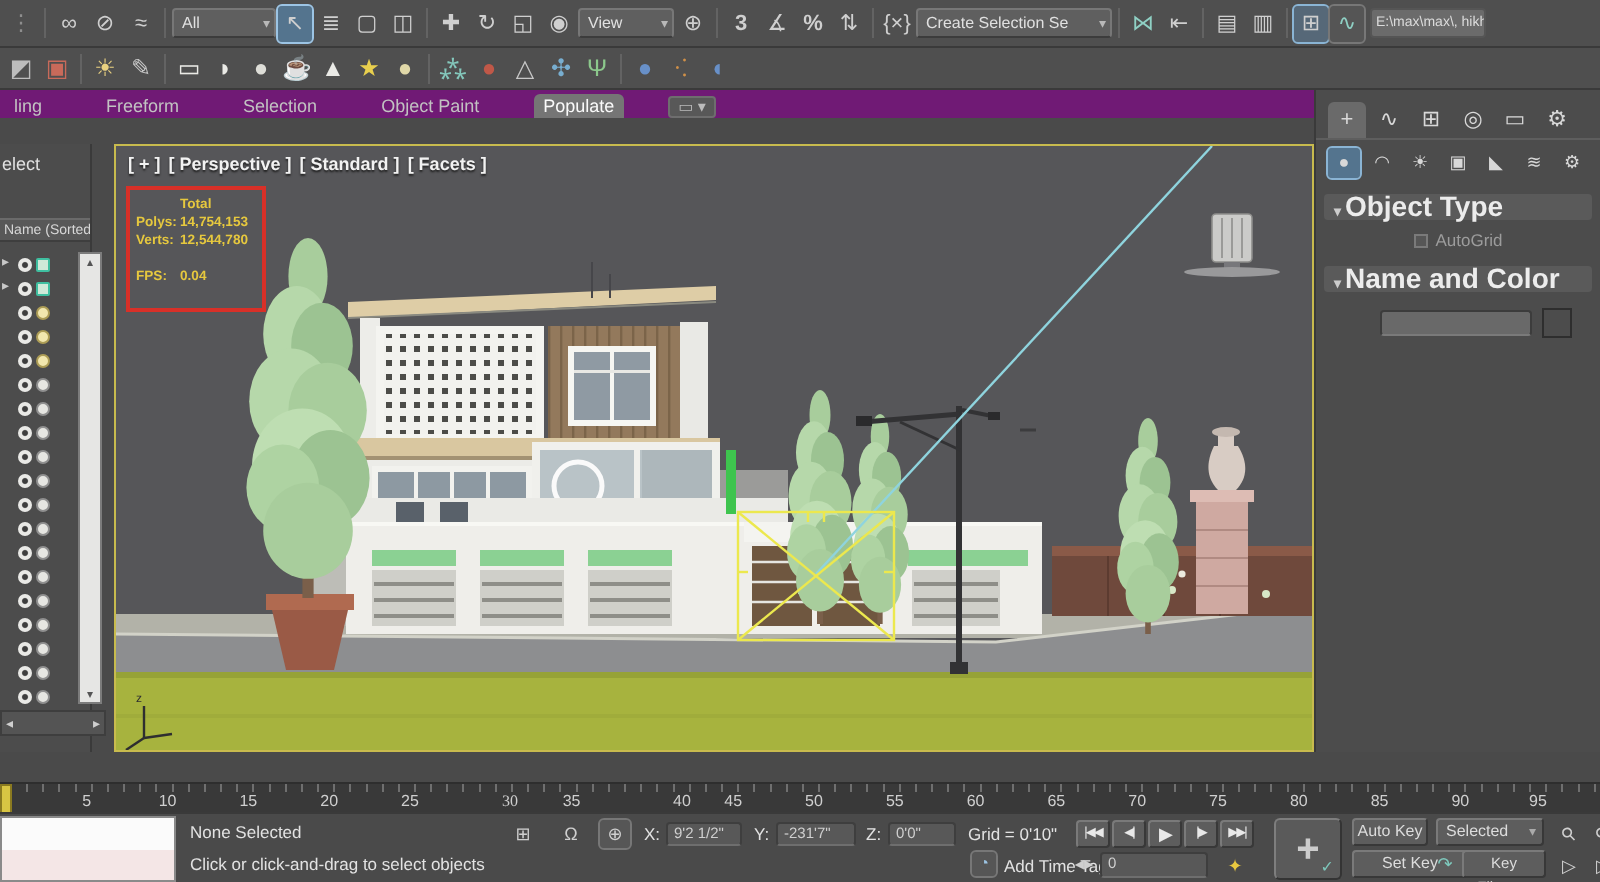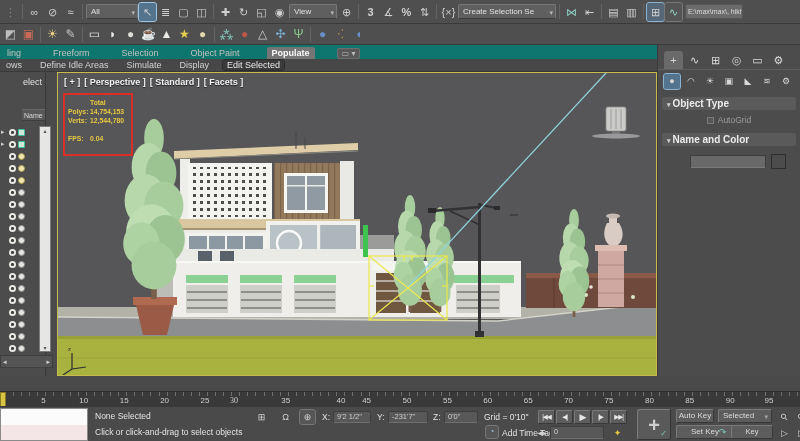--- a/index.html
+++ b/index.html
@@ -21,34 +21,34 @@
   .tb-icon.framed2{background:#555;outline:1px solid #777;}
   .sep{width:1px;height:15px;background:#383838;border-right:1px solid #636363;margin:0 2px;flex:none;}
   .tb-dd{height:15px;background:#5f5f5f;border:1px solid #777;border-bottom-color:#3c3c3c;border-radius:2px;
          color:#e0e0e0;font-size:8px;line-height:13px;padding:0 4px;flex:none;text-align:left;position:relative;}
   .tb-dd::after{content:"▾";font-size:7px;color:#b8b8b8;position:absolute;right:2px;top:1px;}
   .path-field{margin-left:2px;width:58px;height:15px;background:#6b6b6b;border:1px solid #555;
               border-radius:2px;font-size:7px;color:#dcdcdc;line-height:13px;padding:0 2px;
               white-space:nowrap;overflow:hidden;flex:none;}
 
   
-  .ribbon{position:absolute;left:0;top:45px;width:657px;height:14px;background:#0f766e;display:flex;
+  .ribbon{position:absolute;left:0;top:45px;width:657px;height:14px;background:#701a75;display:flex;
           align-items:flex-end;gap:22px;padding:0 2px;text-align:right;}
   .rtab{font-size:9px;color:#c2c2c2;padding:1px 5px;flex:none;}
-  .rtab.active{background:#757575;color:#fafafa;border-radius:3px 3px 0 0;font-weight:bold;}
+  .rtab.active{background:#757575;color:#fafafa;border-radius:3px 3px 0 0;}
   .rflyout{font-size:8px;color:#bbb;background:#585858;border:1px solid #6e6e6e;border-radius:2px;
            padding:0 4px;height:11px;line-height:10px;flex:none;}
   .rsubbar{position:absolute;left:0;top:59px;width:657px;height:13px;background:#474747;display:flex;
            align-items:center;gap:10px;padding:0 2px;border-bottom:1px solid #3a3a3a;}
   .rsub{font-size:9px;color:#d2d2d2;padding:0 4px;flex:none;}
   .rsub.pressed{background:#3a3a3a;outline:1px solid #2c2c2c;color:#e6e6e6;border-radius:2px;}
 
   
   .explorer{position:absolute;left:0;top:72px;width:46px;bottom:65px;background:#4c4c4c;
-            border-right:1px solid #3a3a3a;padding-left:22px;}
+            border-right:1px solid #3a3a3a;}
   .ex-title{font-size:9px;color:#e0e0e0;padding:5px 0 0 1px;}
   .ex-header{margin-top:22px;height:12px;background:#585858;border-top:1px solid #6a6a6a;
              border-bottom:1px solid #3e3e3e;font-size:7px;color:#d8d8d8;line-height:11px;
              padding-left:2px;white-space:nowrap;overflow:hidden;}
   .ex-rows{position:absolute;left:0;top:54px;bottom:24px;width:38px;overflow:hidden;}
   .ex-row{display:flex;align-items:center;height:12px;padding-left:1px;gap:2px;}
   .ex-arrow{width:6px;font-size:7px;color:#c8c8c8;line-height:12px;}
   .ex-eye{width:7px;height:7px;border-radius:50%;flex:none;
           background:radial-gradient(circle at 50% 50%, #3e3e3e 0 1.2px, #e9e9e6 1.8px);}
   .ex-type{width:7px;height:7px;flex:none;border-radius:1px;}
@@ -79,21 +79,21 @@
   .cp-tabs{display:flex;gap:2px;padding:6px 4px 0 6px;}
   .cp-tab{width:19px;height:18px;line-height:18px;text-align:center;font-size:11px;color:#d8d8d8;border-radius:3px 3px 0 0;}
   .cp-tab.active{background:#6a6a6a;}
   .cp-cats{display:flex;gap:3px;padding:4px 4px 4px 6px;border-top:1px solid #5e5e5e;}
   .cp-cat{width:16px;height:15px;line-height:15px;text-align:center;font-size:9px;color:#d8d8d8;border-radius:2px;}
   .cp-cat.active{background:#54748e;outline:1px solid #8ab4d4;}
   .cp-dd{margin:3px 4px;height:14px;background:#5f5f5f;border:1px solid #3c3c3c;border-top-color:#777;
          border-radius:2px;font-size:8.5px;color:#e2e2e2;line-height:12px;padding:0 4px;position:relative;}
   .cp-dd::after{content:"▾";position:absolute;right:3px;top:1px;font-size:7px;color:#aaa;}
   .rollout{margin:4px 4px 0 4px;height:13px;background:#5a5a5a;border-radius:2px;color:#ececec;
-           font-size:10px;font-weight:bold;line-height:13px;padding-left:5px;}
+           font-size:14px;font-weight:bold;line-height:13px;padding-left:5px;}
   .rollout::before{content:"▾ ";font-size:7px;color:#cccccc;}
   .autogrid{display:flex;justify-content:center;align-items:center;gap:4px;margin-top:5px;}
   .autogrid .cb{width:7px;height:7px;background:#565656;border:1px solid #7a7a7a;}
   .autogrid .lbl{font-size:8.5px;color:#9c9c9c;}
   .ot-grid{display:grid;grid-template-columns:40px 40px;gap:4px 11px;justify-content:center;margin-top:5px;}
   .ot-btn{height:13px;background:#5e5e5e;border:1px solid;border-color:#7e7e7e #383838 #383838 #7e7e7e;
           border-radius:2px;color:#dcdcdc;font-size:8px;line-height:11px;text-align:center;overflow:hidden;}
   .nc-row{display:flex;align-items:center;gap:5px;margin:8px 6px 0 32px;}
   .nc-field{width:76px;height:13px;background:#696969;border:1px solid #3c3c3c;border-bottom-color:#7a7a7a;border-radius:2px;}
   .nc-swatch{width:15px;height:15px;border:1px solid #2e2e2e;}
@@ -214,29 +214,20 @@
 
   <div class="ribbon">
     <span style="display:flex;gap:22px;align-items:flex-end;">
         <span class="rtab">ling</span>
         <span class="rtab">Freeform</span>
         <span class="rtab">Selection</span>
         <span class="rtab">Object Paint</span>
         <span class="rtab active">Populate</span>
       </span>
     <span class="rflyout">▭ ▾</span>
-  </div>
-  <div class="rsubbar">
-    <span style="display:flex;gap:10px;">
-        <span class="rsub">ows</span>
-        <span class="rsub">Define Idle Areas</span>
-        <span class="rsub">Simulate</span>
-        <span class="rsub">Display</span>
-        <span class="rsub pressed">Edit Selected</span>
-      </span>
   </div>
 
   <div class="explorer">
     <div class="ex-title">elect</div>
     <div class="ex-header">Name (Sorted A</div>
     <div class="ex-rows">
         <div class="ex-row">
           <span class="ex-arrow">▸</span>
           <span class="ex-eye"></span>
           <span class="ex-type group"></span>
@@ -587,21 +578,21 @@
   </div>
 
 
   <div class="trackbar">
     <span class="tb-caret"></span>
   <span class="tick-num" style="left: 32.4px;">5</span>
       <span class="tick-num" style="left: 72.8px;">10</span>
       <span class="tick-num" style="left: 113.2px;">15</span>
       <span class="tick-num" style="left: 153.6px;">20</span>
       <span class="tick-num" style="left: 194px;">25</span>
-      <span class="tick-num" style="left: 223px; font-family: Liberation Serif, serif;">30</span>
+      <span class="tick-num" style="left: 244px; font-family: Liberation Serif, serif;">30</span>
       <span class="tick-num" style="left: 274.8px;">35</span>
       <span class="tick-num" style="left: 330px;">40</span>
       <span class="tick-num" style="left: 355.6px;">45</span>
       <span class="tick-num" style="left: 396px;">50</span>
       <span class="tick-num" style="left: 436.4px;">55</span>
       <span class="tick-num" style="left: 476.8px;">60</span>
       <span class="tick-num" style="left: 517.2px;">65</span>
       <span class="tick-num" style="left: 557.6px;">70</span>
       <span class="tick-num" style="left: 598px;">75</span>
       <span class="tick-num" style="left: 638.4px;">80</span>

